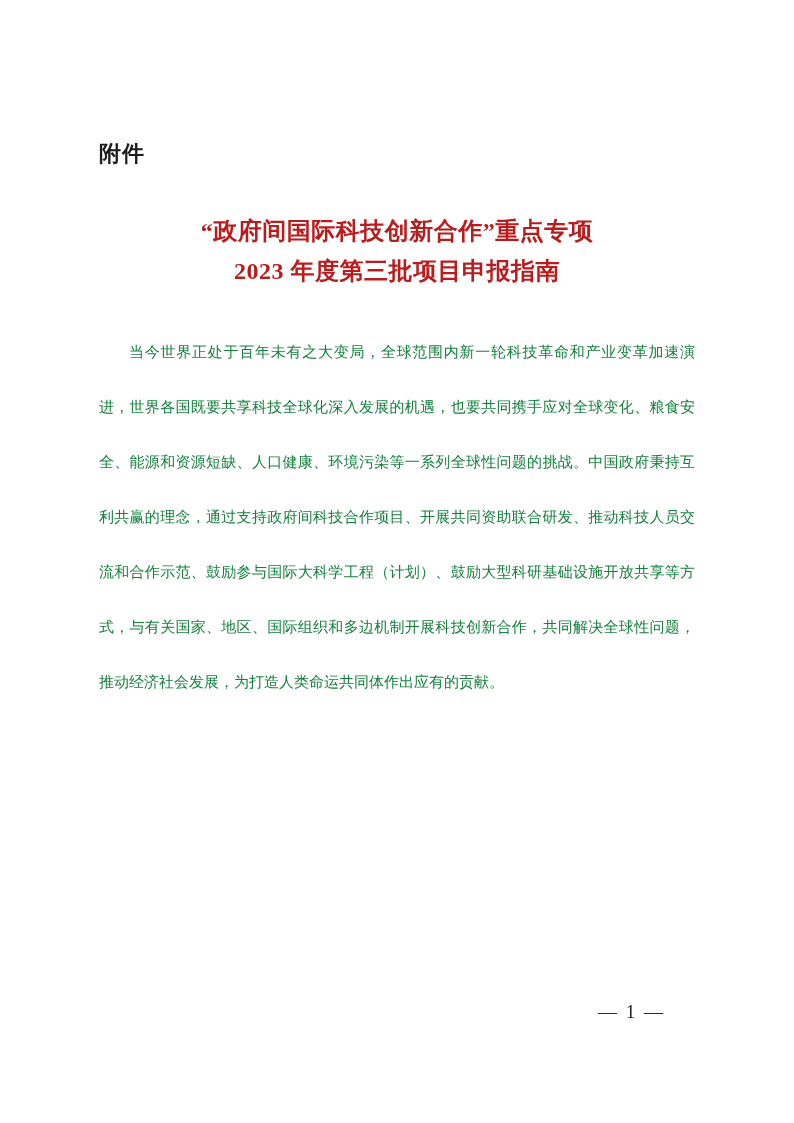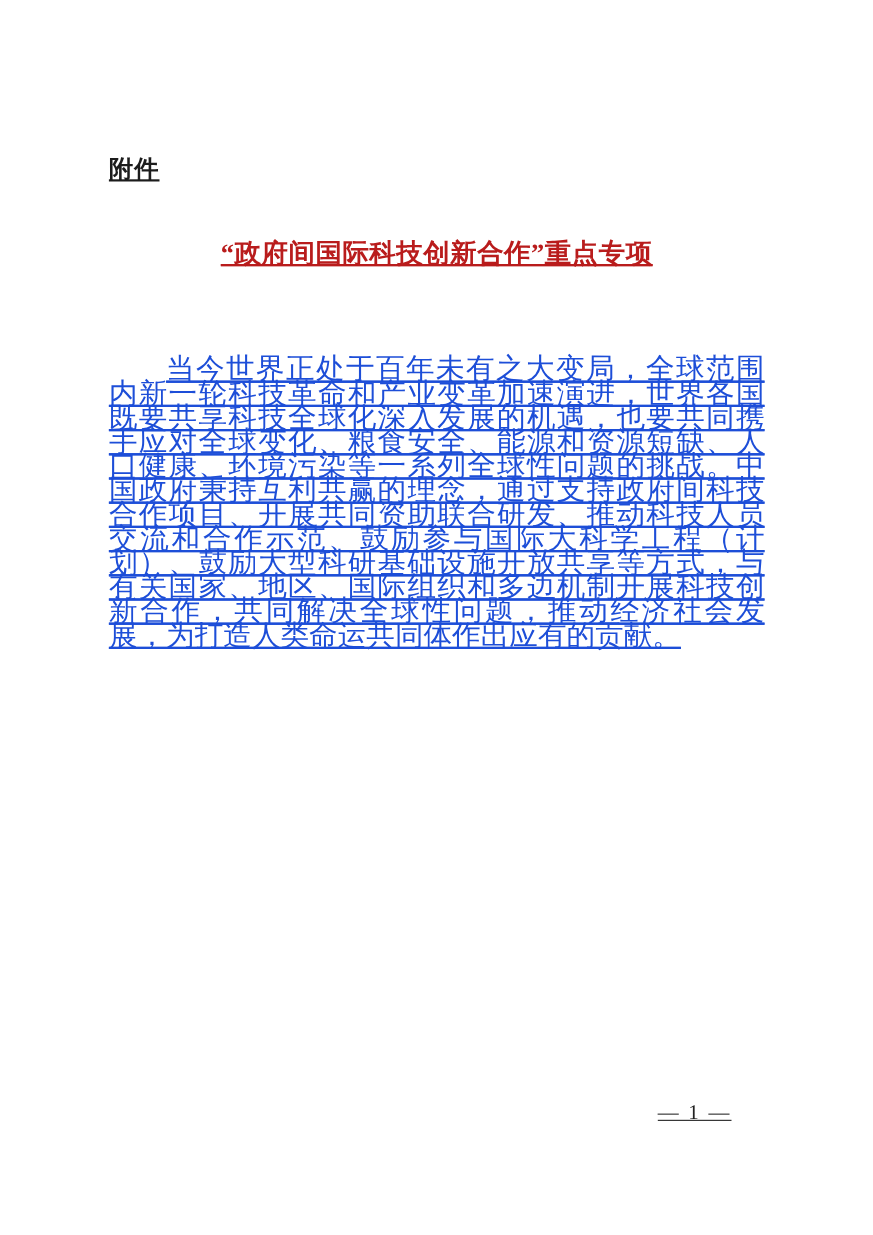--- a/index.html
+++ b/index.html
@@ -1,15 +1,15 @@
 <!DOCTYPE html>
 <html><head>
 <meta charset="utf-8">
 <style>
-  * { margin: 0; padding: 0; box-sizing: border-box; text-decoration: underline; }
+  * { margin: 0; padding: 0; box-sizing: border-box; }
   html, body {
     width: 794px;
     height: 1123px;
     background: #ffffff;
     font-family: "Liberation Serif", "DejaVu Serif", serif;
     color: #1c1c1c;
     overflow: hidden;
   }
   .page {
     position: relative;
@@ -37,24 +37,24 @@
     font-size: 24px;
     line-height: 39.5px;
     letter-spacing: 0.5px;
     color: #b91c1c;
   }
   .content {
     position: absolute;
     left: 99px;
     top: 325px;
     width: 596px;
-    font-size: 26px;
-    line-height: 22px;
+    font-size: 15px;
+    line-height: 55px;
     text-align: justify;
-    color: #1d4ed8;
+    color: #15803d;
   }
   .content p {
     text-indent: 2em;
     margin: 0;
   }
   .section-heading {
     text-indent: 2em;
     margin: 0;
   }
   .page-number {
@@ -69,20 +69,21 @@
 </style>
 </head>
 <body>
 
 <div class="page">
 
   <div class="attachment-label">附件</div>
 
   <div class="doc-title">
     <div>“政府间国际科技创新合作”重点专项</div>
+    <div>2023 年度第三批项目申报指南</div>
   </div>
 
   <div class="content">
     <p>当今世界正处于百年未有之大变局，全球范围内新一轮科技革命和产业变革加速演进，世界各国既要共享科技全球化深入发展的机遇，也要共同携手应对全球变化、粮食安全、能源和资源短缺、人口健康、环境污染等一系列全球性问题的挑战。中国政府秉持互利共赢的理念，通过支持政府间科技合作项目、开展共同资助联合研发、推动科技人员交流和合作示范、鼓励参与国际大科学工程（计划）、鼓励大型科研基础设施开放共享等方式，与有关国家、地区、国际组织和多边机制开展科技创新合作，共同解决全球性问题，推动经济社会发展，为打造人类命运共同体作出应有的贡献。</p>
   </div>
 
   <div class="page-number">— 1 —</div>
 
 </div>
 

